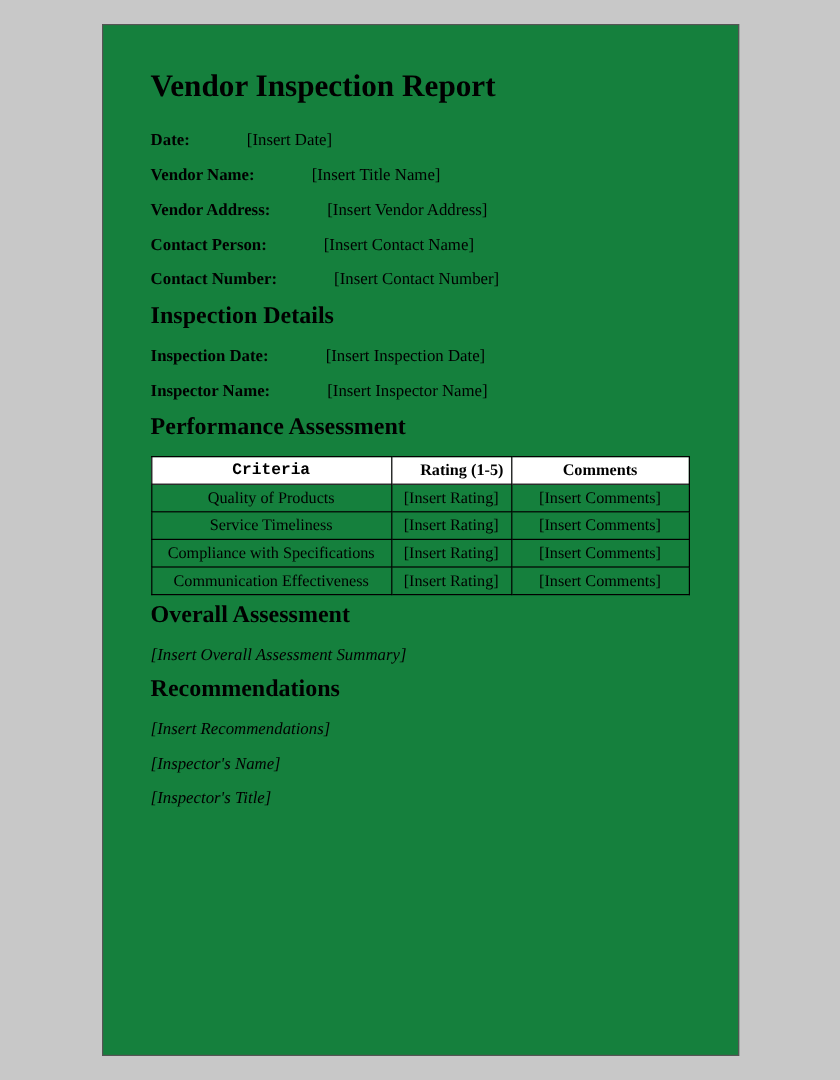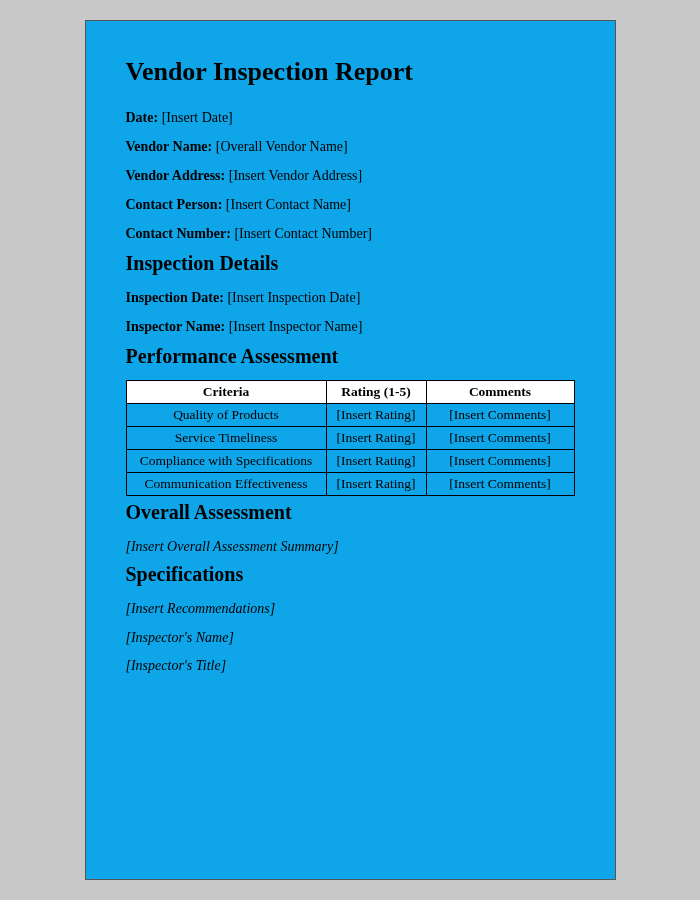--- a/index.html
+++ b/index.html
@@ -14,21 +14,21 @@
       justify-content: center;
       align-items: center;
       min-height: 900px;
       width: 700px;
       font-family: "Times New Roman", Times, serif;
     }
 
     .page-container {
       width: 531px;
       min-height: 860px;
-      background: #0ea5e9;
+      background: #15803d;
       border: 1px solid #555;
       padding: 36px 40px 40px 40px;
     }
 
     .report-title {
       font-size: 26px;
       font-weight: bold;
       margin-bottom: 20px;
       font-family: "Times New Roman", Times, serif;
     }
@@ -38,20 +38,21 @@
       font-size: 14px;
       line-height: 1.5;
     }
 
     .field-label {
       font-weight: bold;
     }
 
     .field-value {
       font-weight: normal;
+      margin-left: 44px;
     }
 
     .section-title {
       font-size: 20px;
       font-weight: bold;
       margin-top: 5px;
       margin-bottom: 12px;
       font-family: "Times New Roman", Times, serif;
     }
 
@@ -85,24 +86,26 @@
       text-align: center;
     }
 
     .performance-table td.comments-col {
       width: auto;
       text-align: center;
     }
 
     .performance-table th.criteria-col {
       width: 200px;
+      font-family: Liberation Mono, monospace;
     }
 
     .performance-table th.rating-col {
       width: 100px;
+      text-align: right;
     }
 
     .performance-table th.comments-col {
       width: auto;
     }
 
     .section-content {
       font-size: 14px;
       margin-top: 6px;
       line-height: 1.6;
@@ -116,21 +119,21 @@
 
   <h1 class="report-title">Vendor Inspection Report</h1>
 
   <div class="field-row">
     <span class="field-label">Date:</span>
     <span class="field-value">[Insert Date]</span>
   </div>
 
   <div class="field-row">
     <span class="field-label">Vendor Name:</span>
-    <span class="field-value">[Overall Vendor Name]</span>
+    <span class="field-value">[Insert Title Name]</span>
   </div>
 
   <div class="field-row">
     <span class="field-label">Vendor Address:</span>
     <span class="field-value">[Insert Vendor Address]</span>
   </div>
 
   <div class="field-row">
     <span class="field-label">Contact Person:</span>
     <span class="field-value">[Insert Contact Name]</span>
@@ -184,21 +187,21 @@
           <td class="rating-col">[Insert Rating]</td>
           <td class="comments-col">[Insert Comments]</td>
         </tr>
       </tbody>
   </table>
 
   <h2 class="section-title">Overall Assessment</h2>
 
   <div class="section-content">[Insert Overall Assessment Summary]</div>
 
-  <h2 class="section-title">Specifications</h2>
+  <h2 class="section-title">Recommendations</h2>
 
   <div class="section-content">[Insert Recommendations]</div>
 
 
   <div class="section-content">[Inspector's Name]</div>
   <div class="section-content">[Inspector's Title]</div>
 
 </div>
 
 </body></html>

